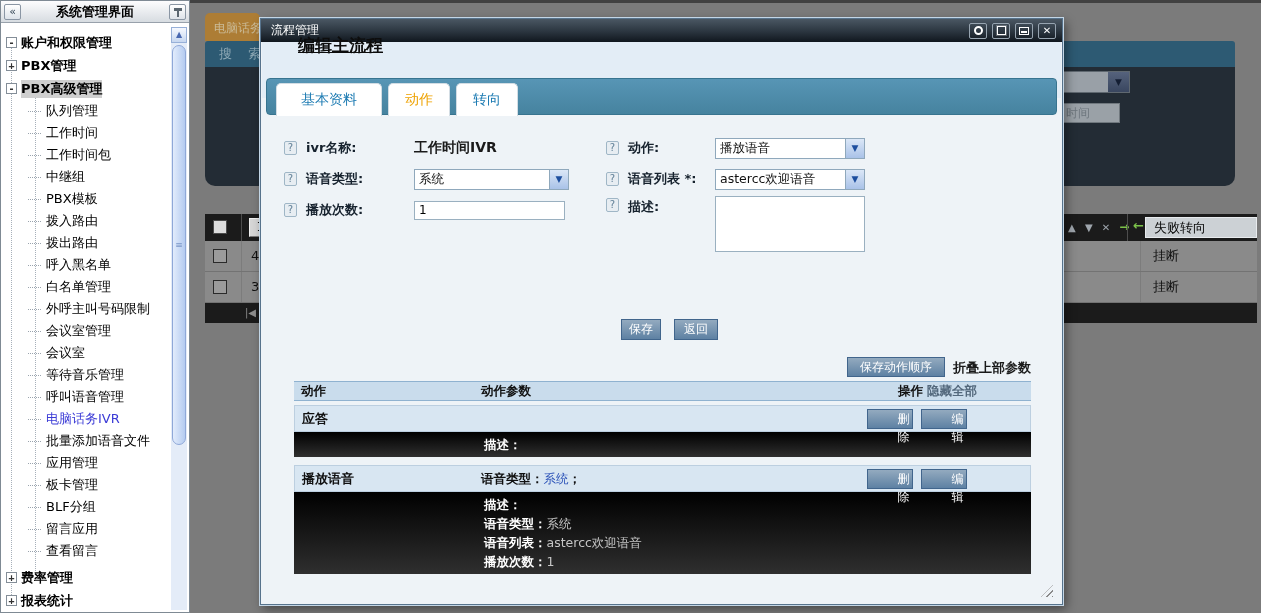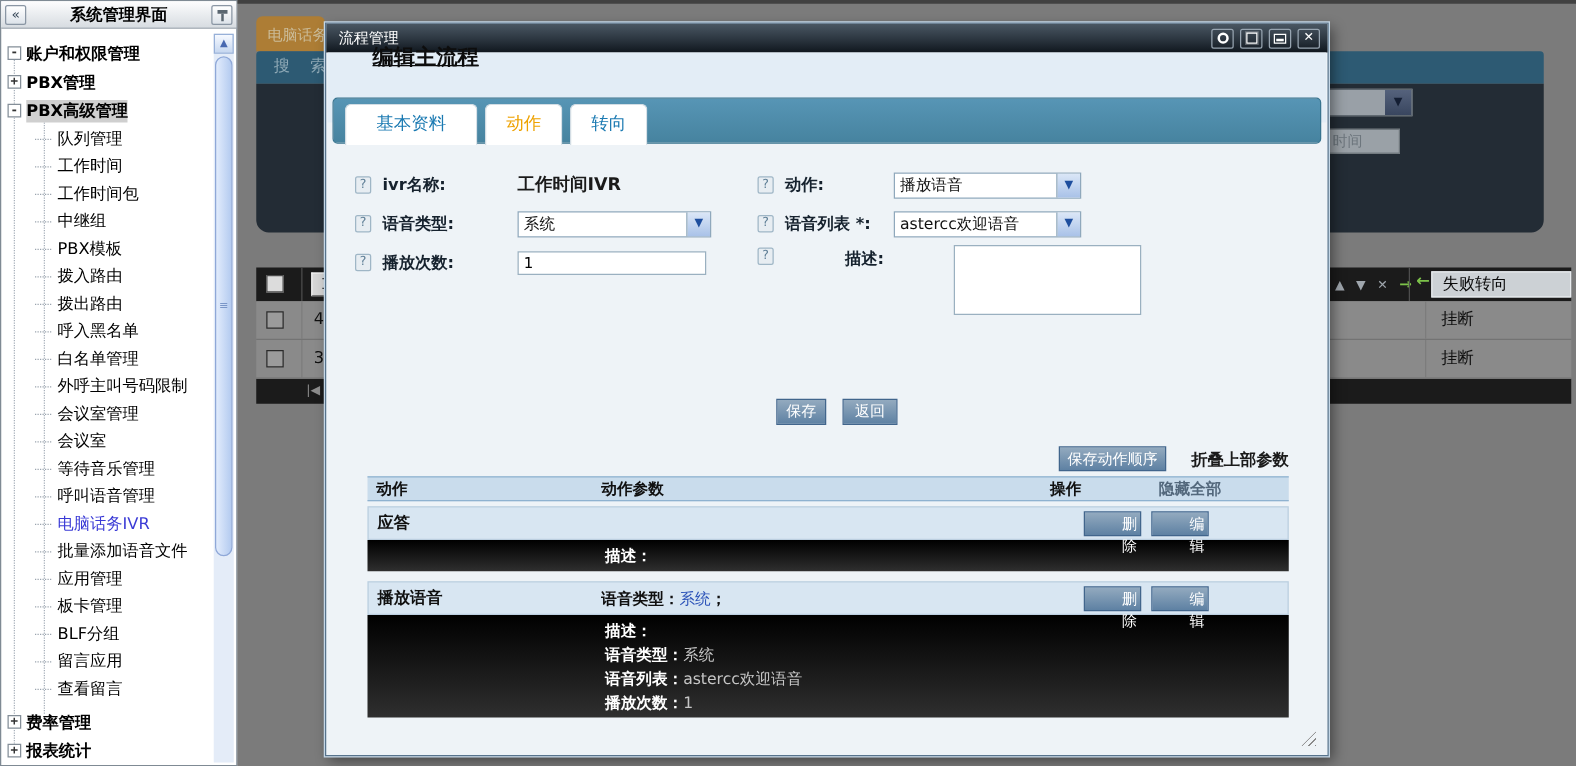--- a/index.html
+++ b/index.html
@@ -374,35 +374,35 @@
     <div class="frow" style="left:345px; top:149px;">
       <span class="help">?</span>
       <span class="flabel" style="width:80px;">语音列表 *:</span>
       <span class="fselect" style="width:150px; margin-left:7px;">
         <span class="sval">astercc欢迎语音</span>
         <span class="schev">▼</span>
       </span>
     </div>
     <div class="frow" style="left:345px; top:177px; height:60px; align-items:flex-start;">
       <span class="help" style="margin-top:2px;">?</span>
-      <span class="flabel" style="width:80px; margin-top:2px;margin-left:48px;">描述:</span>
+      <span class="flabel" style="width:80px; margin-top:2px;">描述:</span>
       <textarea class="farea" style="width: 150px; height: 56px; margin-left: 7px;"></textarea>
     </div>
 
     <div class="btn" style="left:360px; top:300px; width:40px; height:21px; line-height:19px;">保存</div>
     <div class="btn" style="left:413px; top:300px; width:44px; height:21px; line-height:19px;">返回</div>
 
-    <div class="btn" style="left:586px; top:338px; width:86px; height:20px; line-height:18px;">保存动作顺序</div>
+    <div class="btn" style="left:586px; top:338px; width:98px; height:20px; line-height:18px;">保存动作顺序</div>
     <span class="link" style="position:absolute; left:692px; top:340px; font-size:13px; font-weight:bold; color:#1a1a1a;">折叠上部参数</span>
 
     <div class="atable">
       <div class="at-header">
         <span class="at-hcell" style="left:7px;">动作</span>
         <span class="at-hcell" style="left:187px;">动作参数</span>
-        <span class="at-hcell" style="left:546px;">操作</span>
+        <span class="at-hcell" style="left:604px;">操作</span>
         <span class="at-hcell link hideall" style="left:633px;">隐藏全部</span>
       </div>
 
       <div class="at-gap" style="height:4px;"></div>
 
       <div class="at-row">
         <span class="at-action">应答</span>
         <div class="btn at-btn" style="left:572px;">删除</div>
         <div class="btn at-btn" style="left:626px;">编辑</div>
       </div>

